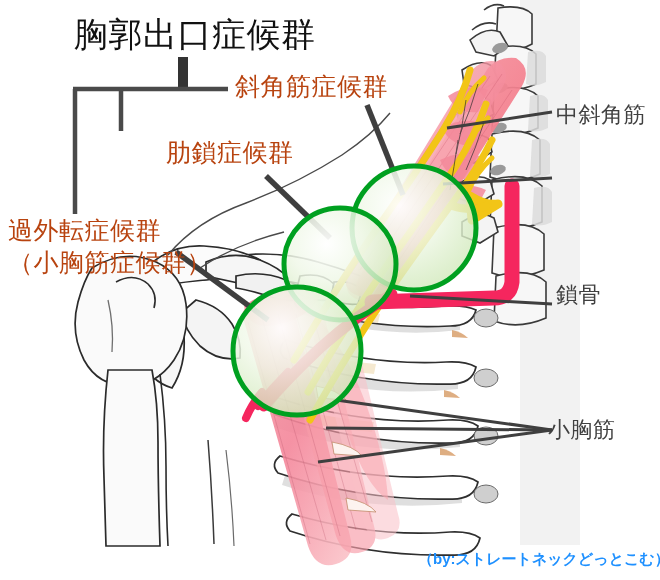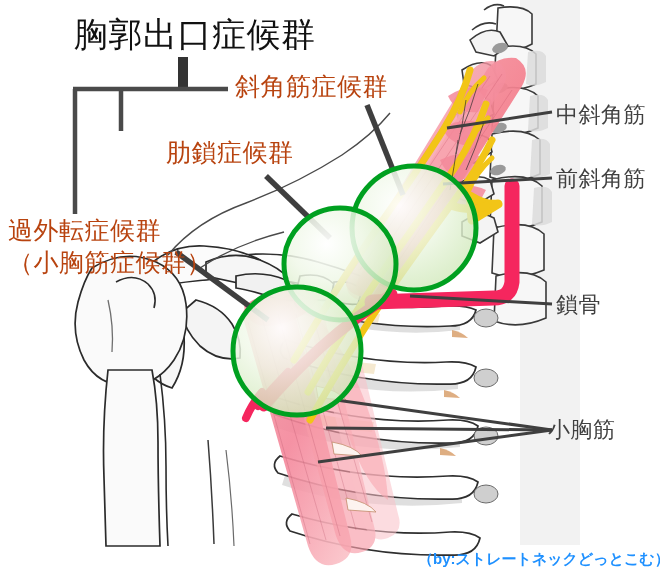--- a/index.html
+++ b/index.html
@@ -31,21 +31,21 @@
     left:418px;top:551px;
   }
 
   #lbl-scalene-syn{left:235px;top:74px;}
   #lbl-costoclav-syn{left:128px;top:140px;margin-left:38px;}
   #lbl-hyperabd-syn{left:8px;top:218px;}
   #lbl-hyperabd-syn2{left:8px;top:250px;}
 
   #lbl-mid-scalene{left:556px;top:104px;}
   #lbl-ant-scalene{left:556px;top:168px;}
-  #lbl-clavicle{left:556px;top:294px;}
+  #lbl-clavicle{left:556px;top:284px;}
   #lbl-pec-minor{left:548px;top:419px;}
 </style>
 </head>
 <body>
 
 <div id="stage">
 
   <svg id="art" viewBox="0 0 660 580" xmlns="http://www.w3.org/2000/svg">
     <defs>
       <radialGradient id="gCircle" cx="38%" cy="32%" r="72%">
@@ -288,19 +288,18 @@
     </svg>
 
     <div class="lbl title">胸郭出口症候群</div>
 
     <div class="lbl syndrome" id="lbl-scalene-syn">斜角筋症候群</div>
     <div class="lbl syndrome" id="lbl-costoclav-syn">肋鎖症候群</div>
     <div class="lbl syndrome sub" id="lbl-hyperabd-syn2">（小胸筋症候群）</div>
     <div class="lbl syndrome" id="lbl-hyperabd-syn">過外転症候群</div>
 
     <div class="lbl anat" id="lbl-mid-scalene">中斜角筋</div>
-    <div class="lbl anat" id="lbl-ant-scalene">前斜角筋</div>
     <div class="lbl anat" id="lbl-clavicle">鎖骨</div>
     <div class="lbl anat" id="lbl-pec-minor">小胸筋</div>
 
     <div class="lbl credit">（by:ストレートネックどっとこむ）</div>
 
 </div>
 
 </body></html>

